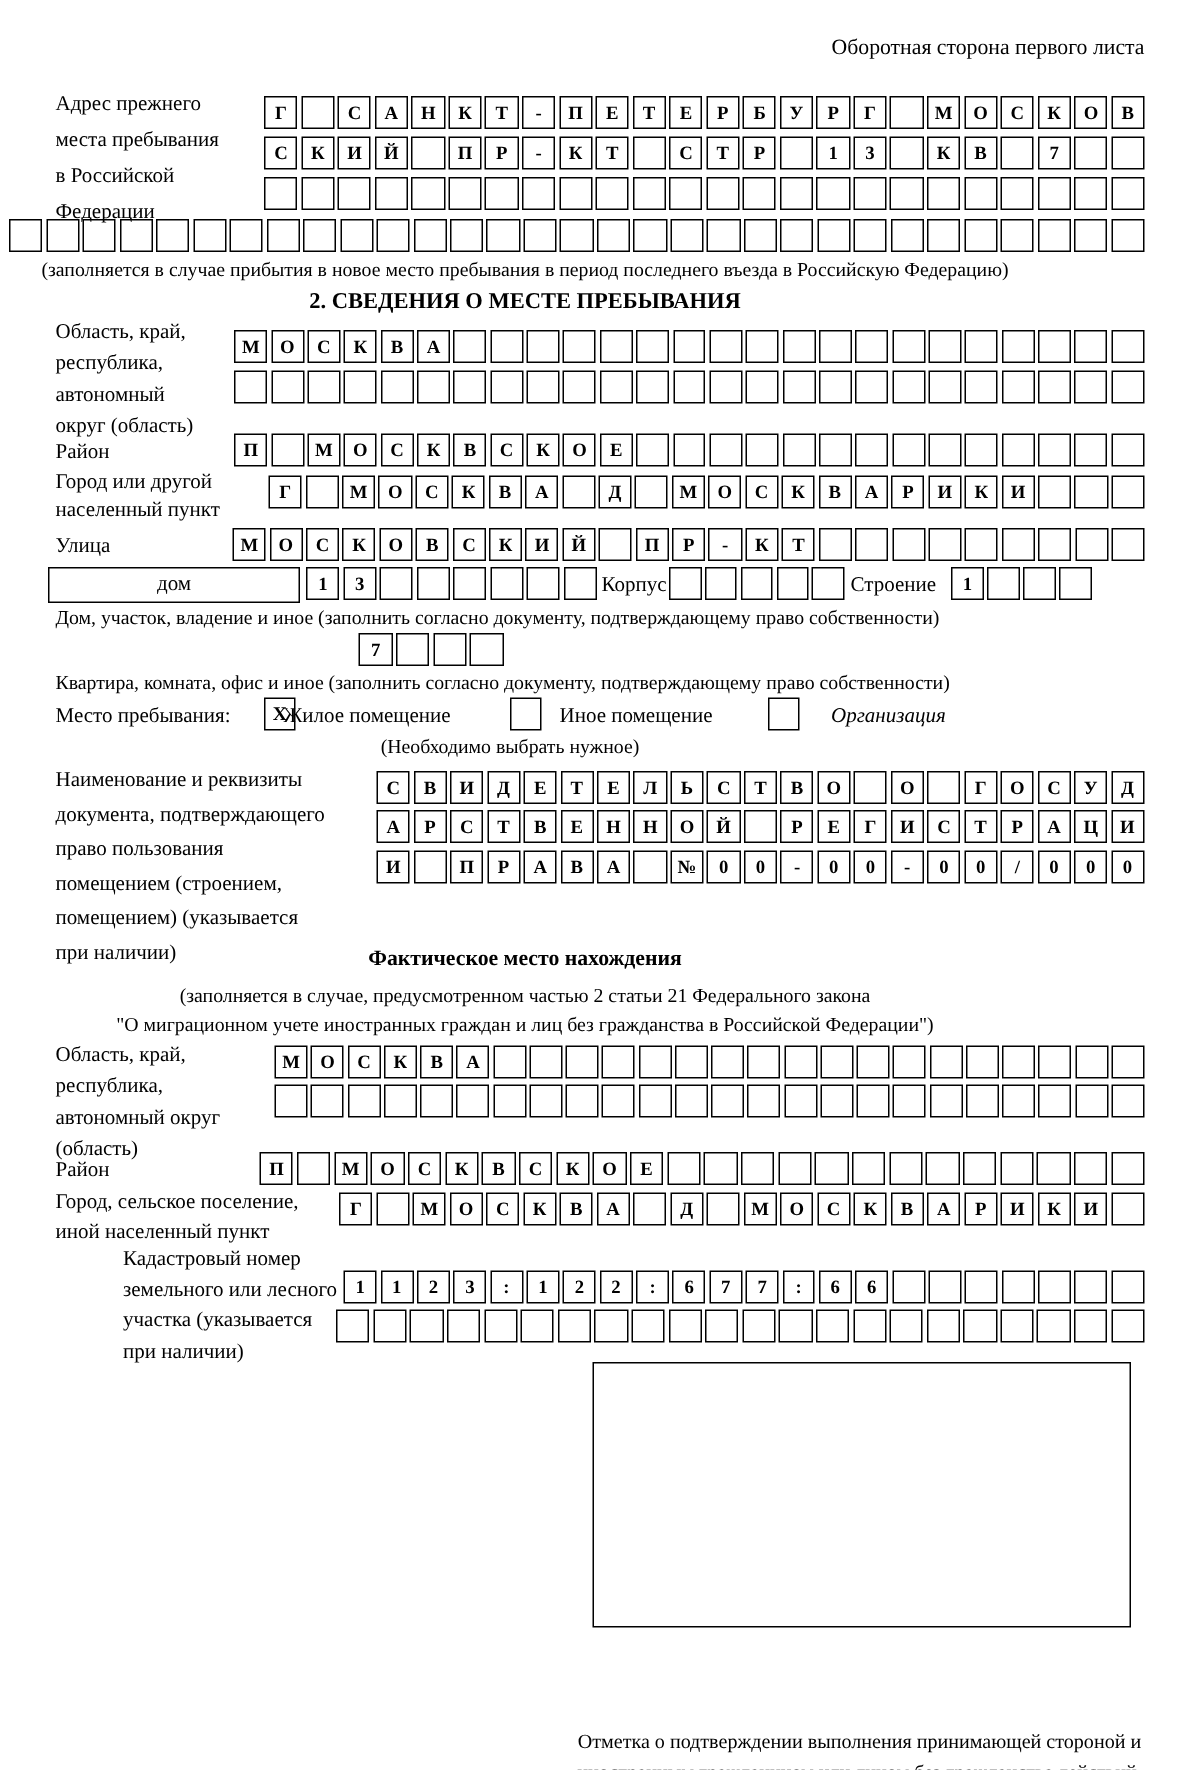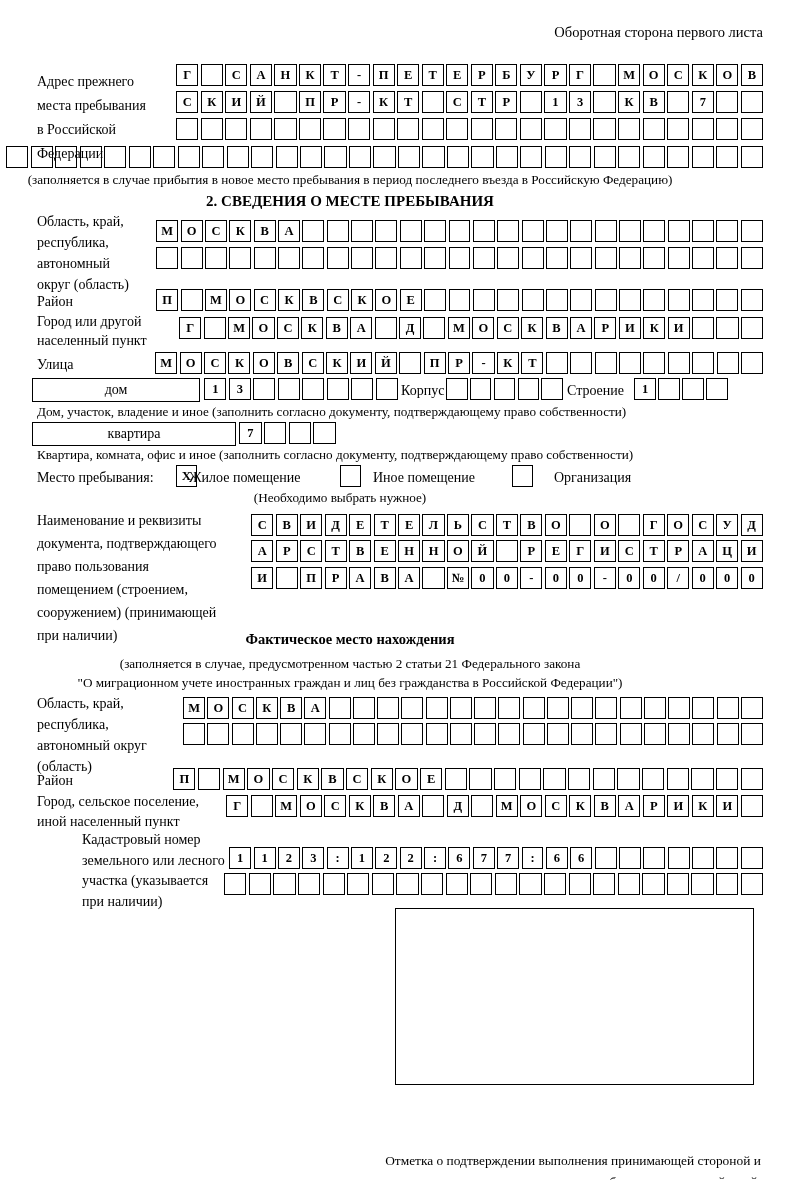--- a/index.html
+++ b/index.html
@@ -33,21 +33,21 @@
     font-size:13.4px;line-height:21px;white-space:normal;
   }
 </style>
 </head>
 <body>
 
 <div class="page">
 
   <div class="abs" style="top:24px;right:37px;font-size:14.5px;">Оборотная сторона первого листа</div>
 
-  <div class="abs lbl lbl-block" style="left:37px;top:70px;line-height:24px;">
+  <div class="abs lbl lbl-block" style="left:37px;top:58px;line-height:24px;">
     <span>Адрес прежнего</span>
     <span>места пребывания</span>
     <span>в Российской</span>
     <span>Федерации</span>
   </div>
   <div class="cellrow" style="left:175px;top:64px;width:589px;">
       <span class="cell">Г</span>
       <span class="cell"></span>
       <span class="cell">С</span>
       <span class="cell">А</span>
@@ -332,44 +332,43 @@
     </div>
   <div class="abs lbl" style="left:567px;top:380px;">Строение</div>
   <div class="cellrow" style="left:633px;top:378px;width:96px;">
       <span class="cell">1</span>
       <span class="cell"></span>
       <span class="cell"></span>
       <span class="cell"></span>
     </div>
   <div class="abs caption" style="left:37px;top:404px;">Дом, участок, владение и иное (заполнить согласно документу, подтверждающему право собственности)</div>
 
-  <div class="labelbox" style="left:32px;top:422px;width:202px;height:22px;">квартира</div>
   <div class="cellrow" style="left:238px;top:422px;width:99px;">
       <span class="cell">7</span>
       <span class="cell"></span>
       <span class="cell"></span>
       <span class="cell"></span>
     </div>
   <div class="abs caption" style="left:37px;top:447px;">Квартира, комната, офис и иное (заполнить согласно документу, подтверждающему право собственности)</div>
 
   <div class="abs lbl" style="left:37px;top:467px;">Место пребывания:</div>
   <div class="checkbox" style="left:176px;top:465px;">X</div>
   <div class="abs lbl" style="left:189px;top:467px;">Жилое помещение</div>
   <div class="checkbox" style="left:340px;top:465px;"></div>
   <div class="abs lbl" style="left:373px;top:467px;">Иное помещение</div>
   <div class="checkbox" style="left:512px;top:465px;"></div>
-  <div class="abs lbl" style="left:554px;top:467px;">Организация</div>
+  <div class="abs lbl" style="left:554px;top:467px;font-style:italic;">Организация</div>
   <div class="abs caption" style="left:0;top:490px;width:680px;text-align:center;">(Необходимо выбрать нужное)</div>
 
   <div class="abs lbl lbl-block" style="left:37px;top:509px;line-height:23px;">
     <span>Наименование и реквизиты</span>
     <span>документа, подтверждающего</span>
     <span>право пользования</span>
     <span>помещением (строением,</span>
-    <span>сооружением) (принимающей</span>
+    <span>помещением) (указывается</span>
     <span>при наличии)</span>
   </div>
   <div class="cellrow" style="left:250px;top:514px;width:514px;">
       <span class="cell">С</span>
       <span class="cell">В</span>
       <span class="cell">И</span>
       <span class="cell">Д</span>
       <span class="cell">Е</span>
       <span class="cell">Т</span>
       <span class="cell">Е</span>

